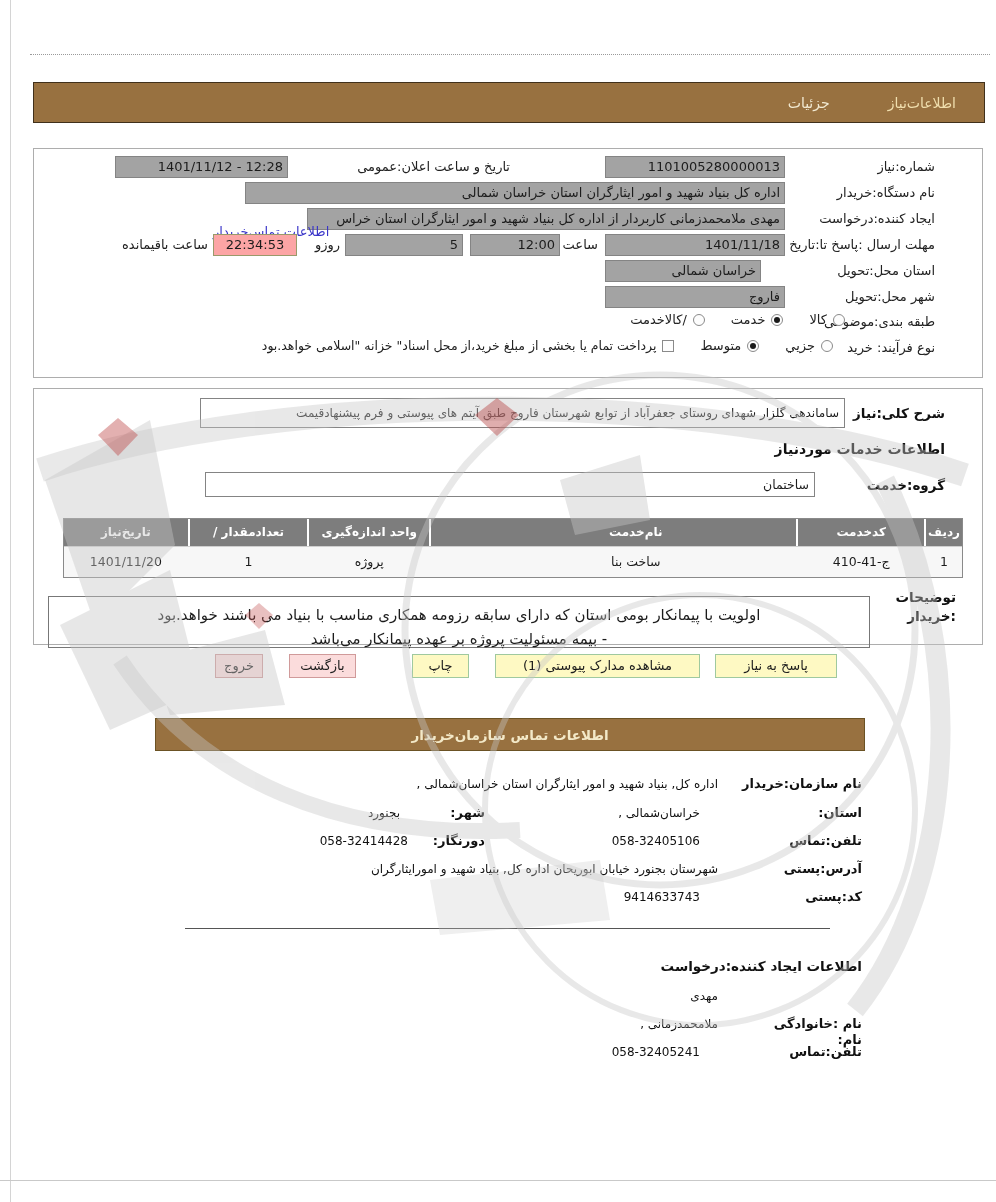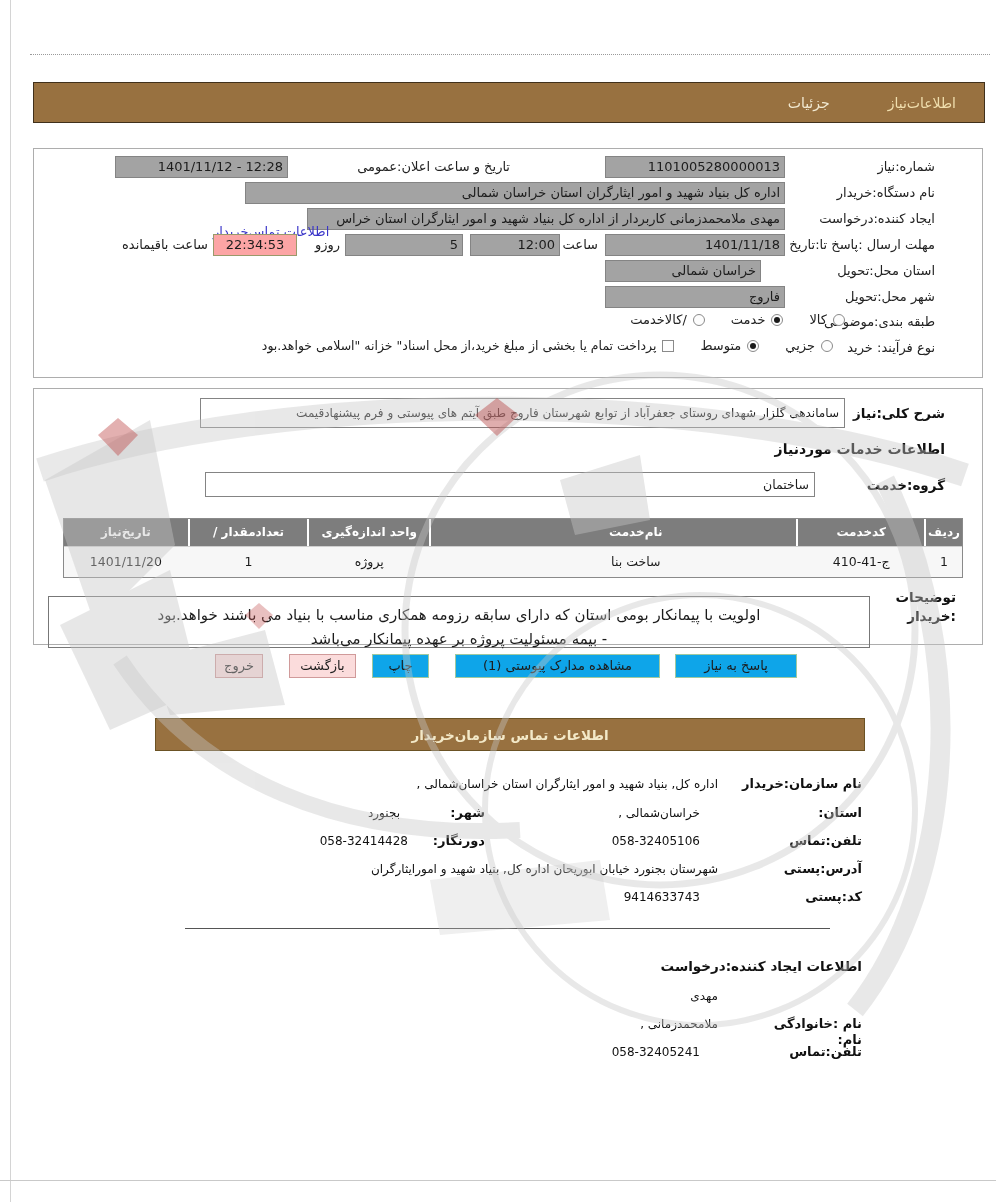--- a/index.html
+++ b/index.html
@@ -51,21 +51,21 @@
   .descbox { position:absolute; left:200px; top:398px; width:645px; height:30px;
              border:1px solid #848484; line-height:28px; padding:0 5px; font-size:12px;
              white-space:nowrap; overflow:hidden; }
   .groupbox { position:absolute; left:205px; top:472px; width:610px; height:25px;
               border:1px solid #848484; line-height:23px; padding:0 5px; font-size:12.5px; }
   .notesbox { position:absolute; left:48px; top:584px; width:822px; height:52px;
               border:1px solid #777; text-align:center; font-size:15px; padding-top:6px; line-height:1.6;margin-top:12px; }
 
   .btn { position:absolute; height:24px; line-height:22px; text-align:center; font-size:13px;
          cursor:pointer; }
-  .btn.green { background:#0ea5e9; border:1px solid #9fc99f; }
+  .btn.green { background:#fef9c3; border:1px solid #9fc99f;margin-left:40px; }
   .btn.pink  { background:#fbdcdc; border:1px solid #d09a9a; }
 
   .bar2 { position:absolute; left:155px; top:718px; width:710px; height:33px; background:#987140;
           border:1px solid #6b5224; color:#f3e9c8; font-weight:bold; font-size:13.5px;
           display:flex; align-items:center; justify-content:center; }
 
   .hr2 { position:absolute; left:185px; top:928px; width:645px; border-top:1px solid #555; }
 
   .wm { position:absolute; left:0; top:360px; width:996px; height:700px; pointer-events:none; z-index:40; }
 </style>

